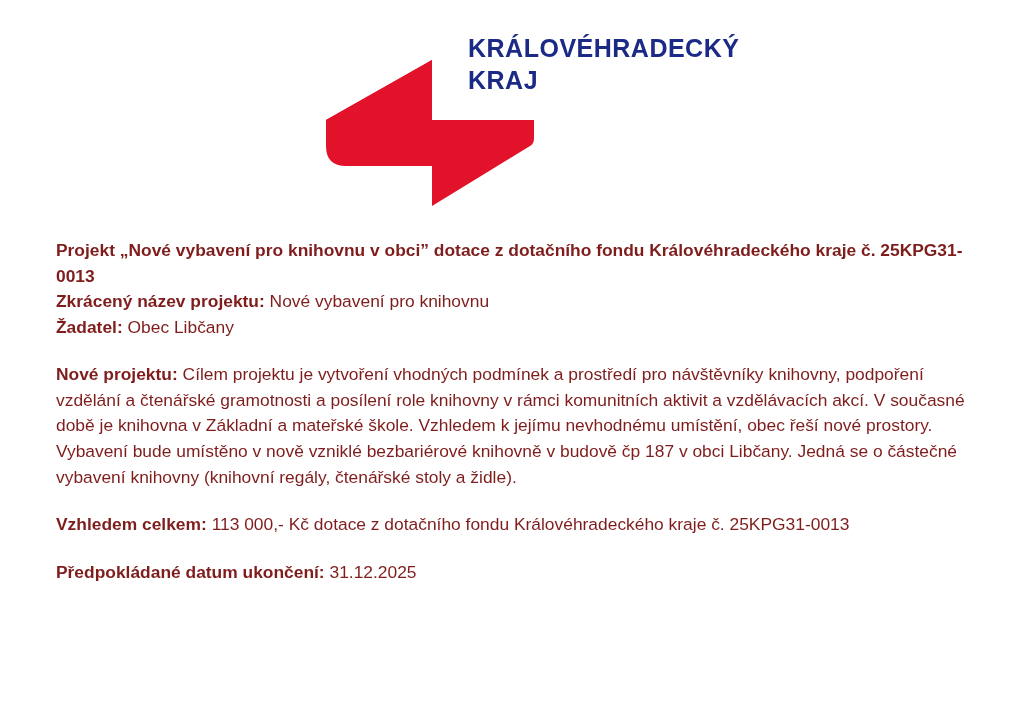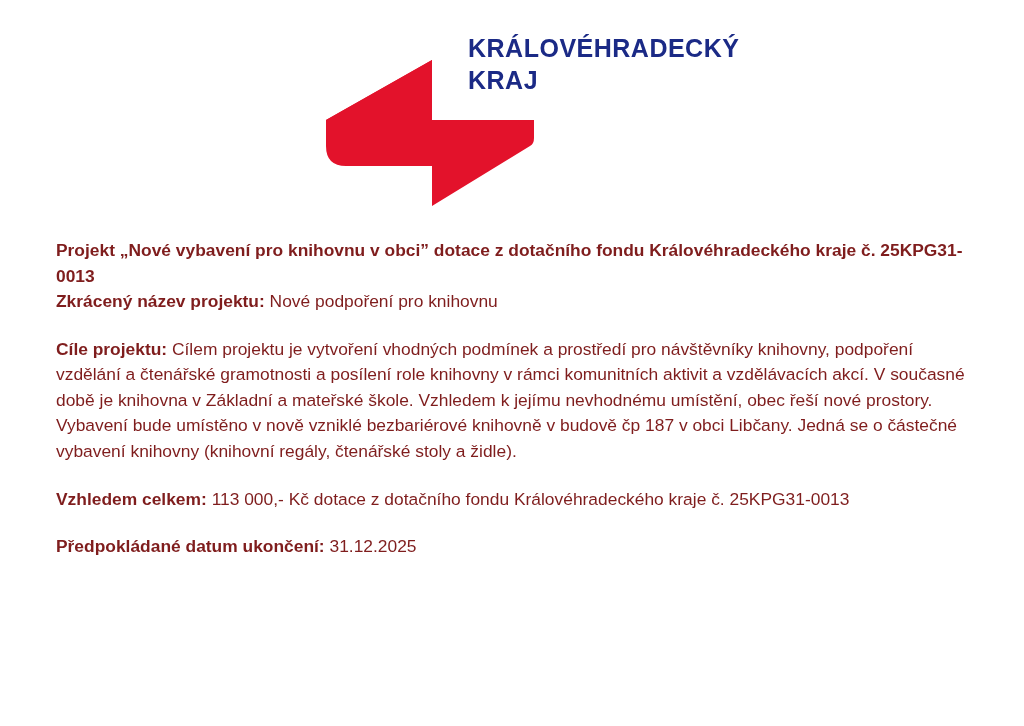--- a/index.html
+++ b/index.html
@@ -92,28 +92,32 @@
     <div class="logo-text">KRÁLOVÉHRADECKÝ
 KRAJ</div>
   </div>
 
   <div class="content">
 
     <p class="para title-line">Projekt „Nové vybavení pro knihovnu v obci” dotace z dotačního fondu Královéhradeckého kraje č. 25KPG31-0013</p>
 
     <p class="para">
       <span class="b">Zkrácený název projektu:</span>
-      <span>Nové podpoření pro knihovnu</span>
+      <span>Nové vybavení pro knihovnu</span>
     </p>
 
+    <p class="para">
+      <span class="b">Žadatel:</span>
+      <span>Obec Libčany</span>
+    </p>
 
     <div class="gap"></div>
 
     <p class="para">
-      <span class="b">Cíle projektu:</span>
+      <span class="b">Nové projektu:</span>
       <span>Cílem projektu je vytvoření vhodných podmínek a prostředí pro návštěvníky knihovny, podpoření vzdělání a čtenářské gramotnosti a posílení role knihovny v rámci komunitních aktivit a vzdělávacích akcí. V současné době je knihovna v Základní a mateřské škole. Vzhledem k jejímu nevhodnému umístění, obec řeší nové prostory. Vybavení bude umístěno v nově vzniklé bezbariérové knihovně v budově čp 187 v obci Libčany. Jedná se o částečné vybavení knihovny (knihovní regály, čtenářské stoly a židle).</span>
     </p>
 
     <div class="gap"></div>
 
 
 
     <p class="para">
       <span class="b">Vzhledem celkem:</span>
       <span>113 000,- Kč dotace z dotačního fondu Královéhradeckého kraje č. 25KPG31-0013</span>

